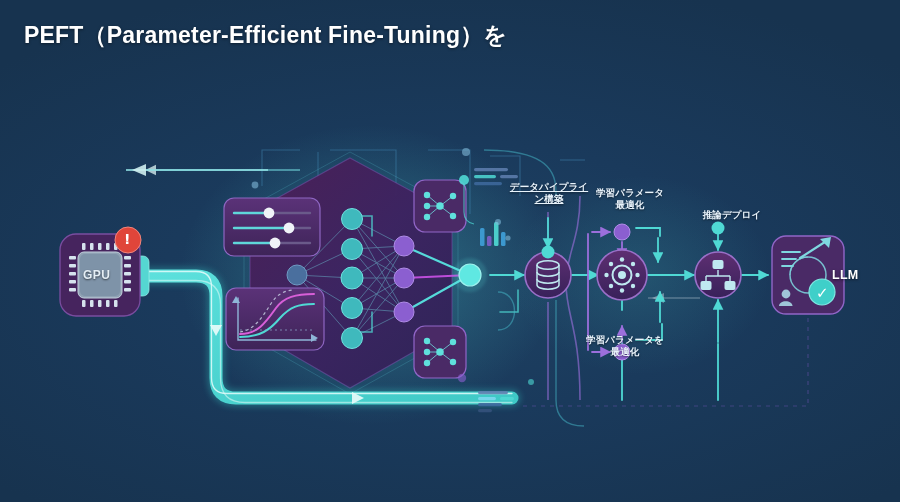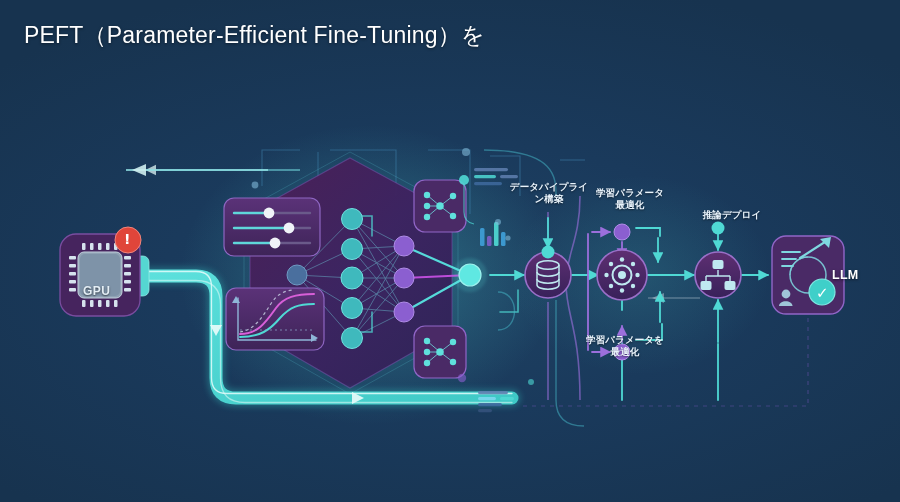--- a/index.html
+++ b/index.html
@@ -29,21 +29,21 @@
   .title-block {
     position: absolute;
     left: 24px;
     top: 22px;
     width: 620px;
     z-index: 40;
   }
   .title-line {
     color: #ffffff;
     font-size: 23px;
-    font-weight: normal;
+    font-weight: bold;
     line-height: 26px;
     letter-spacing: 0.2px;
     white-space: nowrap;
     text-shadow: 0 1px 3px rgba(0,0,0,0.45);
   }
 
   
   .dlabel {
     position: absolute;
     color: #e9f3fb;
@@ -441,27 +441,27 @@
       <circle cx="462" cy="378" r="4.2" fill="#8b5fd0"></circle>
       <circle cx="508" cy="238" r="2.6"></circle>
       <circle cx="531" cy="382" r="3" fill="#4fd9d4"></circle>
     </g>
   </svg>
 
   <div class="title-block">
     <div class="title-line">PEFT（Parameter-Efficient Fine-Tuning）を</div>
   </div>
 
-  <div class="chip-text" style="left:83px; top:284px;">GPU</div>
+  <div class="chip-text" style="left:83px; top:268px;">GPU</div>
   <div class="badge-mark" style="left:124px; top:231px;">!</div>
 
   <div class="llm-text" style="left:792px; top:268px;">LLM</div>
   <div class="badge-mark" style="left:816px; top:284px; font-size:15px;">✓</div>
 
-  <div class="dlabel" style="left:499px; top:181px; width:100px;">
+  <div class="dlabel" style="left:499px; top:181px; width:100px;text-decoration:underline;">
     <span>データパイプライ</span>
     <span>ン構築</span>
   </div>
 
   <div class="dlabel" style="left:580px; top:187px; width:100px;">
     <span>学習パラメータ</span>
     <span>最適化</span>
   </div>
 
   <div class="dlabel" style="left:692px; top:209px; width:80px;">

